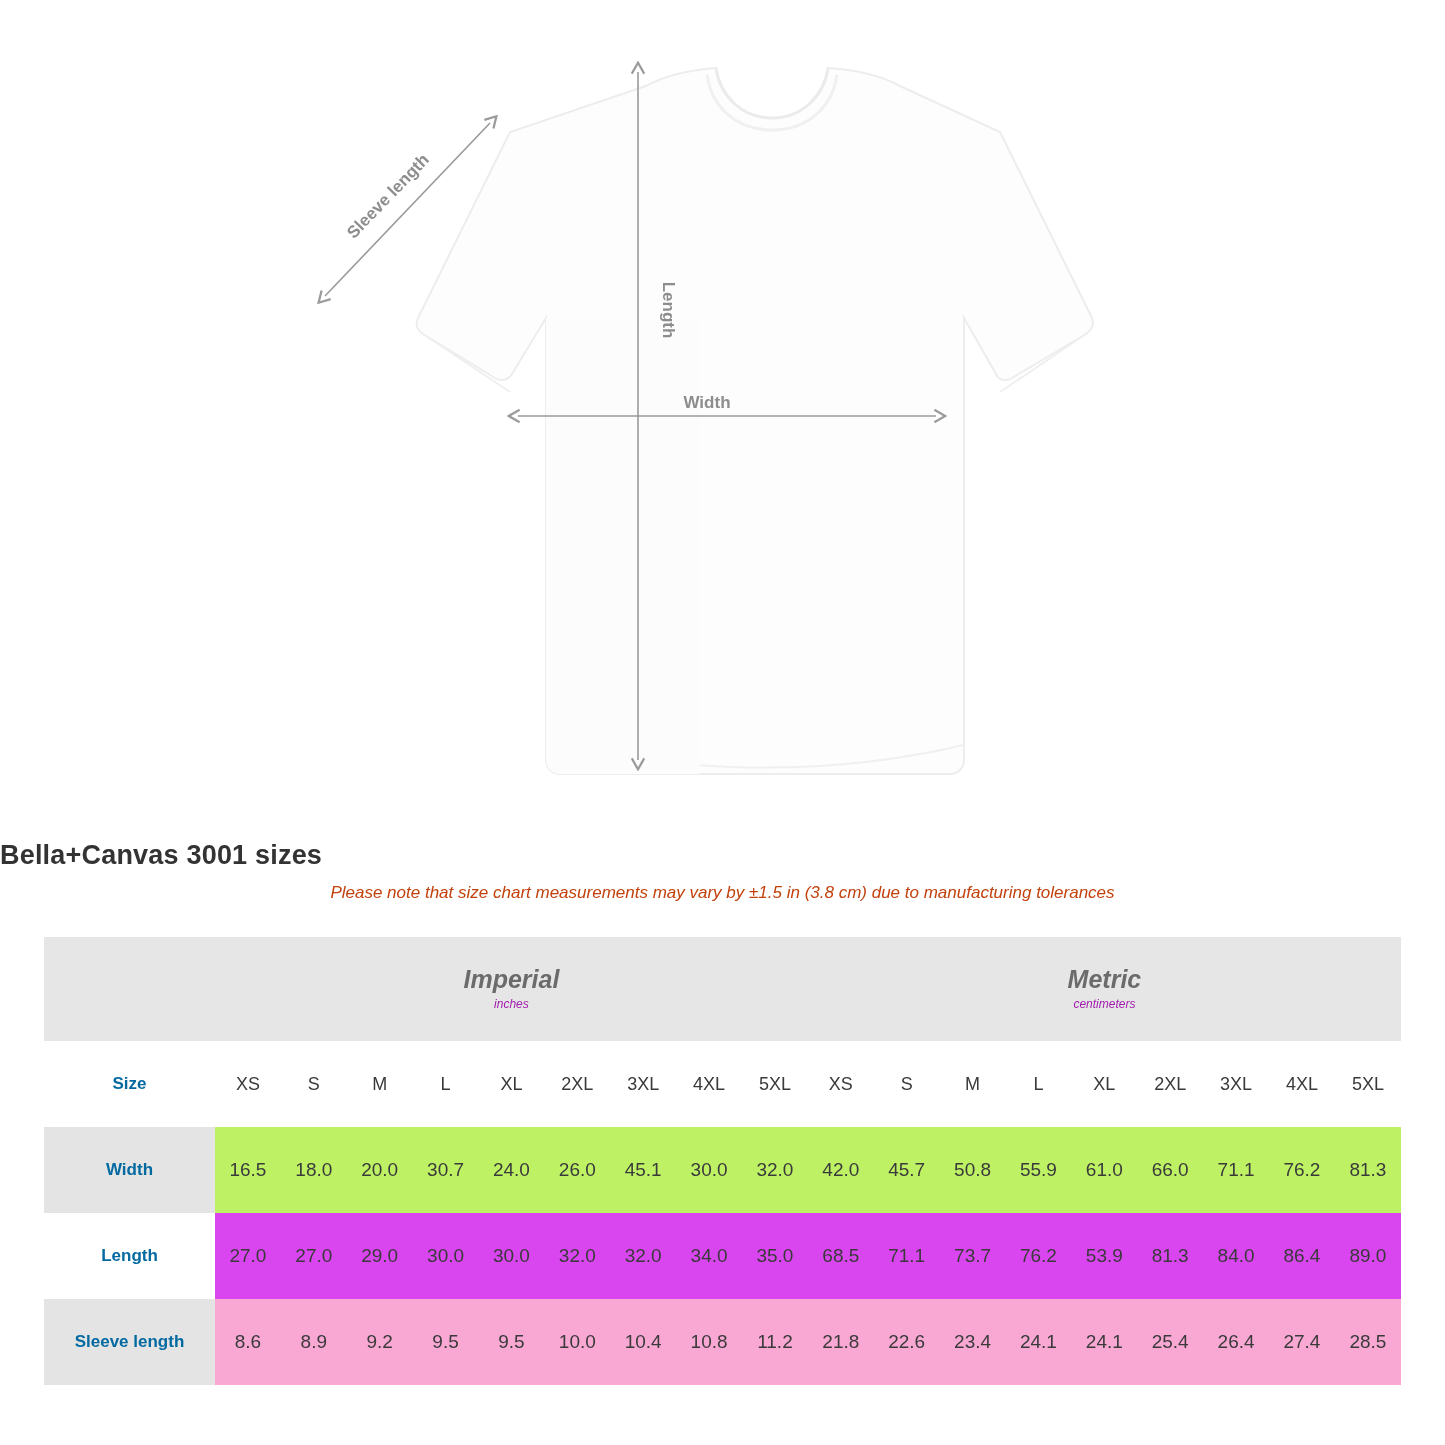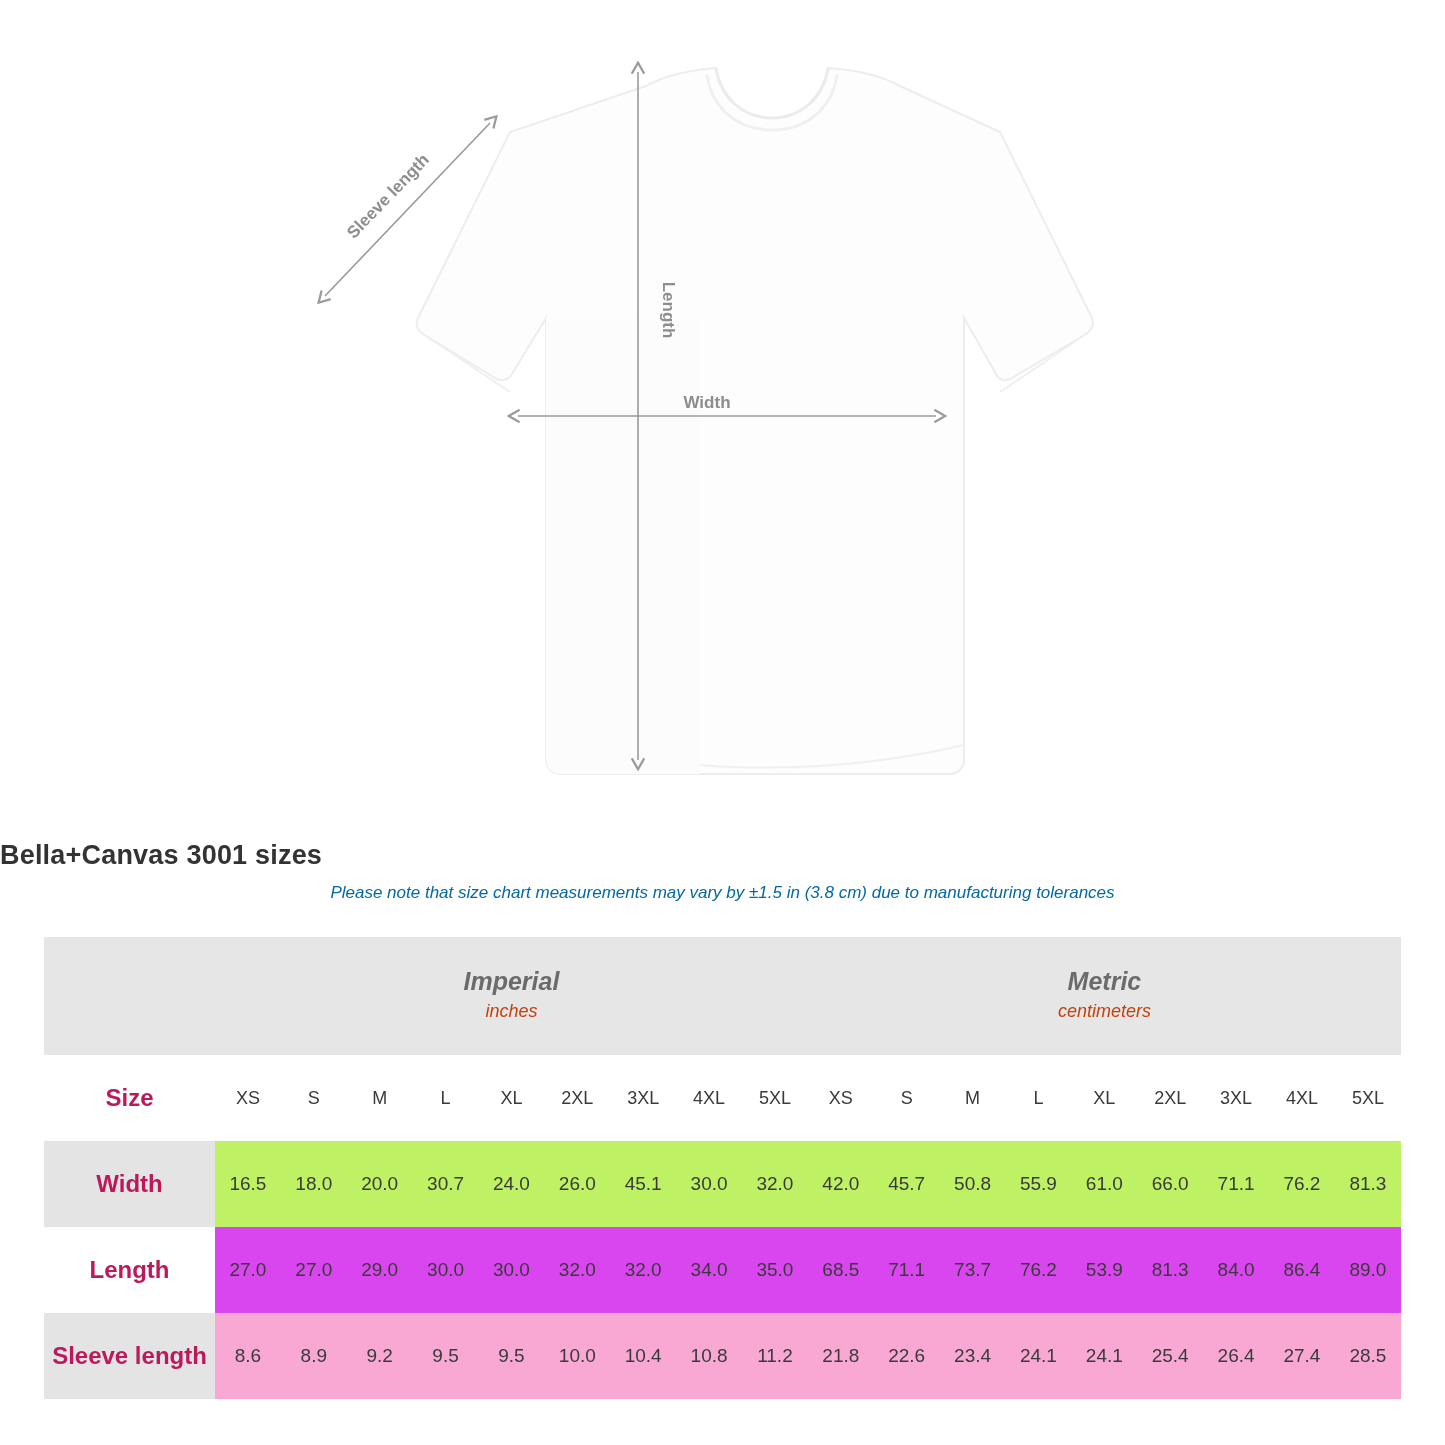--- a/index.html
+++ b/index.html
@@ -38,78 +38,78 @@
     font-weight: bold;
     color: #333333;
     margin: 0;
     padding: 20px 0 0 0;
     letter-spacing: 0.2px;
   }
   .chart-subtitle {
     text-align: center;
     font-size: 17px;
     font-style: italic;
-    color: #0369a1;
+    color: #c2410c;
     margin: 0;
     padding: 12px 0 0 0;
   }
 
   
   .table-wrap {
     padding: 34px 44px 0 44px;
   }
   table.size-table {
     width: 100%;
     border-collapse: collapse;
     table-layout: fixed;
   }
   table.size-table td,
   table.size-table th {
     text-align: center;
     vertical-align: middle;
   }
   .unit-header td {
     background: #e6e6e6;
-    height: 118px;
+    height: 104px;
     padding: 0;
   }
   .unit-sys {
     font-size: 25px;
     font-style: italic;
     font-weight: bold;
     color: #6b6b6b;
     line-height: 1.25;
   }
   .unit-units {
-    font-size: 18px;
+    font-size: 12px;
     font-style: italic;
-    color: #c2410c;
+    color: #a21caf;
     line-height: 1.6;
   }
   .col-head {
     font-size: 18px;
     font-weight: normal;
     color: #3a3a3a;
   }
   tr.r-size td { height: 84px; background: #ffffff; }
   tr.r-width td { height: 84px; background: #bef264; }
   tr.r-length td { height: 84px; background: #d946ef; }
   tr.r-sleeve td { height: 84px; background: #f9a8d4; }
   tr.r-size td.lbl,
   tr.r-length td.lbl { background: #ffffff; }
   tr.r-width td.lbl,
   tr.r-sleeve td.lbl { background: #e4e4e4; }
   td.val {
     font-size: 19px;
     color: #3a3a3a;
   }
   td.lbl {
-    font-size: 24px;
+    font-size: 17px;
     font-weight: bold;
-    color: #be185d;
+    color: #0369a1;
   }
 </style>
 </head>
 <body>
 
 <div class="page">
 
   <div class="illustration">
     <svg width="1445" height="820" viewBox="0 0 1445 820" xmlns="http://www.w3.org/2000/svg">
       <defs>

